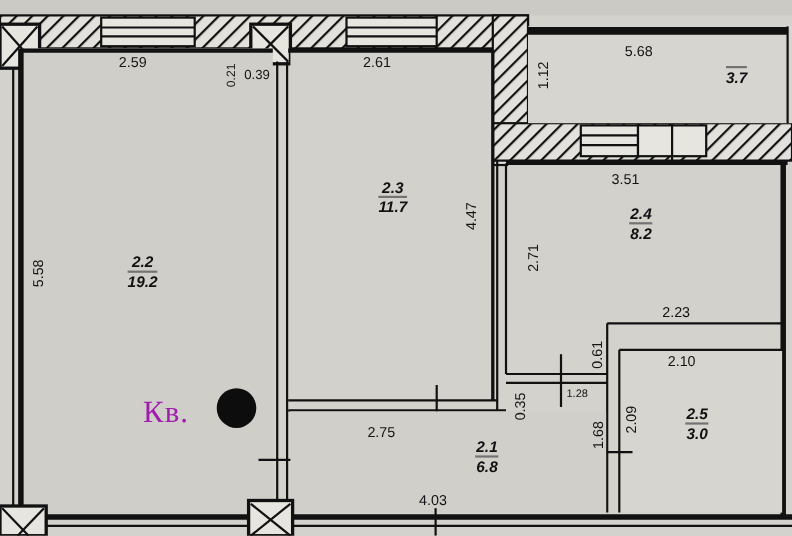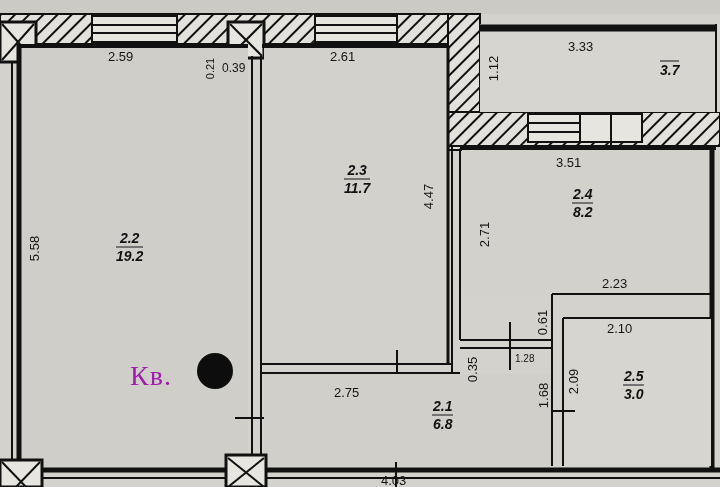--- a/index.html
+++ b/index.html
@@ -107,32 +107,32 @@
 
 
   
   <div class="txt" style="left:108px;top:50px;">2.59</div>
   <div class="txt vert" style="left:22px;top:242px;">5.58</div>
   <div class="txt vert" style="left:200px;top:62px;font-size:11px;">0.21</div>
   <div class="txt" style="left:222px;top:62px;font-size:12px;">0.39</div>
   <div class="txt" style="left:330px;top:50px;">2.61</div>
   <div class="txt vert" style="left:416px;top:190px;">4.47</div>
   <div class="txt vert" style="left:481px;top:62px;">1.12</div>
-  <div class="txt" style="left:568px;top:40px;">3.33</div>
+  <div class="txt" style="left:568px;top:40px;">5.68</div>
   <div class="txt" style="left:556px;top:156px;">3.51</div>
   <div class="txt vert" style="left:472px;top:228px;">2.71</div>
   <div class="txt" style="left:602px;top:277px;">2.23</div>
   <div class="txt" style="left:607px;top:322px;">2.10</div>
   <div class="txt vert" style="left:561px;top:375px;">2.09</div>
   <div class="txt vert" style="left:530px;top:316px;">0.61</div>
   <div class="txt vert" style="left:460px;top:363px;">0.35</div>
   <div class="txt vert" style="left:531px;top:389px;">1.68</div>
   <div class="txt" style="left:495px;top:352px;font-size:10px;margin-left:20px;">1.28</div>
   <div class="txt" style="left:334px;top:386px;">2.75</div>
-  <div class="txt" style="left:381px;top:448px;margin-top:26px;">4.03</div>
+  <div class="txt" style="left:381px;top:448px;">4.03</div>
 
   
   <div class="room-label" style="left:116px;top:230px;">
     <span class="num">2.2</span>
     <span class="area">19.2</span>
   </div>
   <div class="room-label" style="left:344px;top:162px;">
     <span class="num">2.3</span>
     <span class="area">11.7</span>
   </div>

